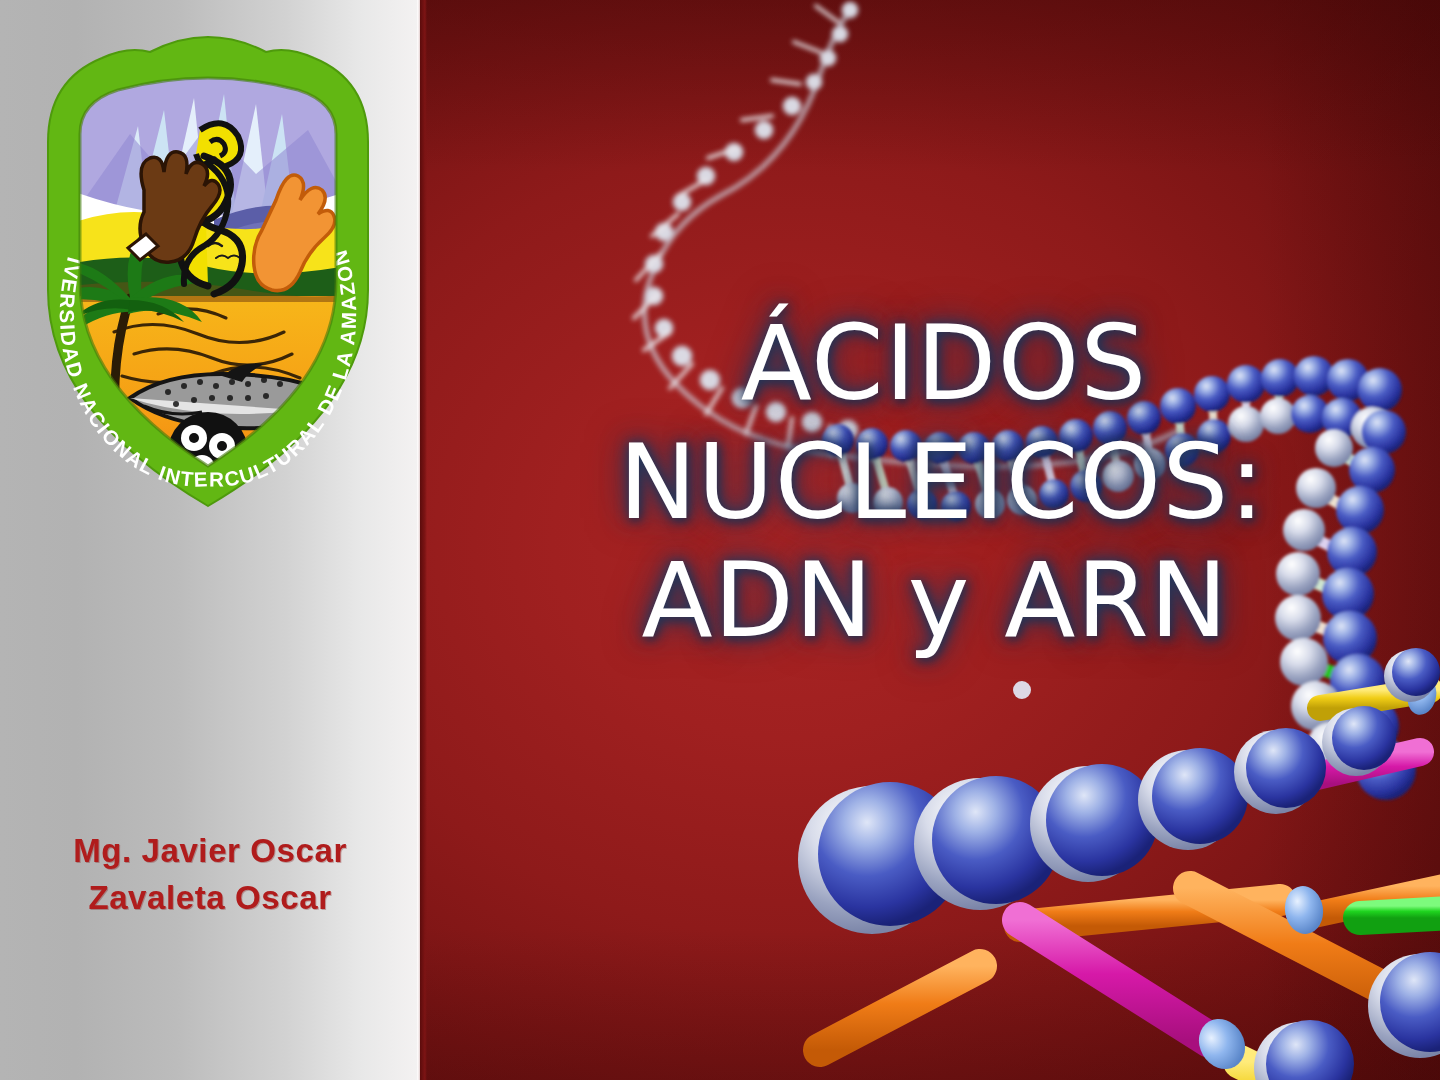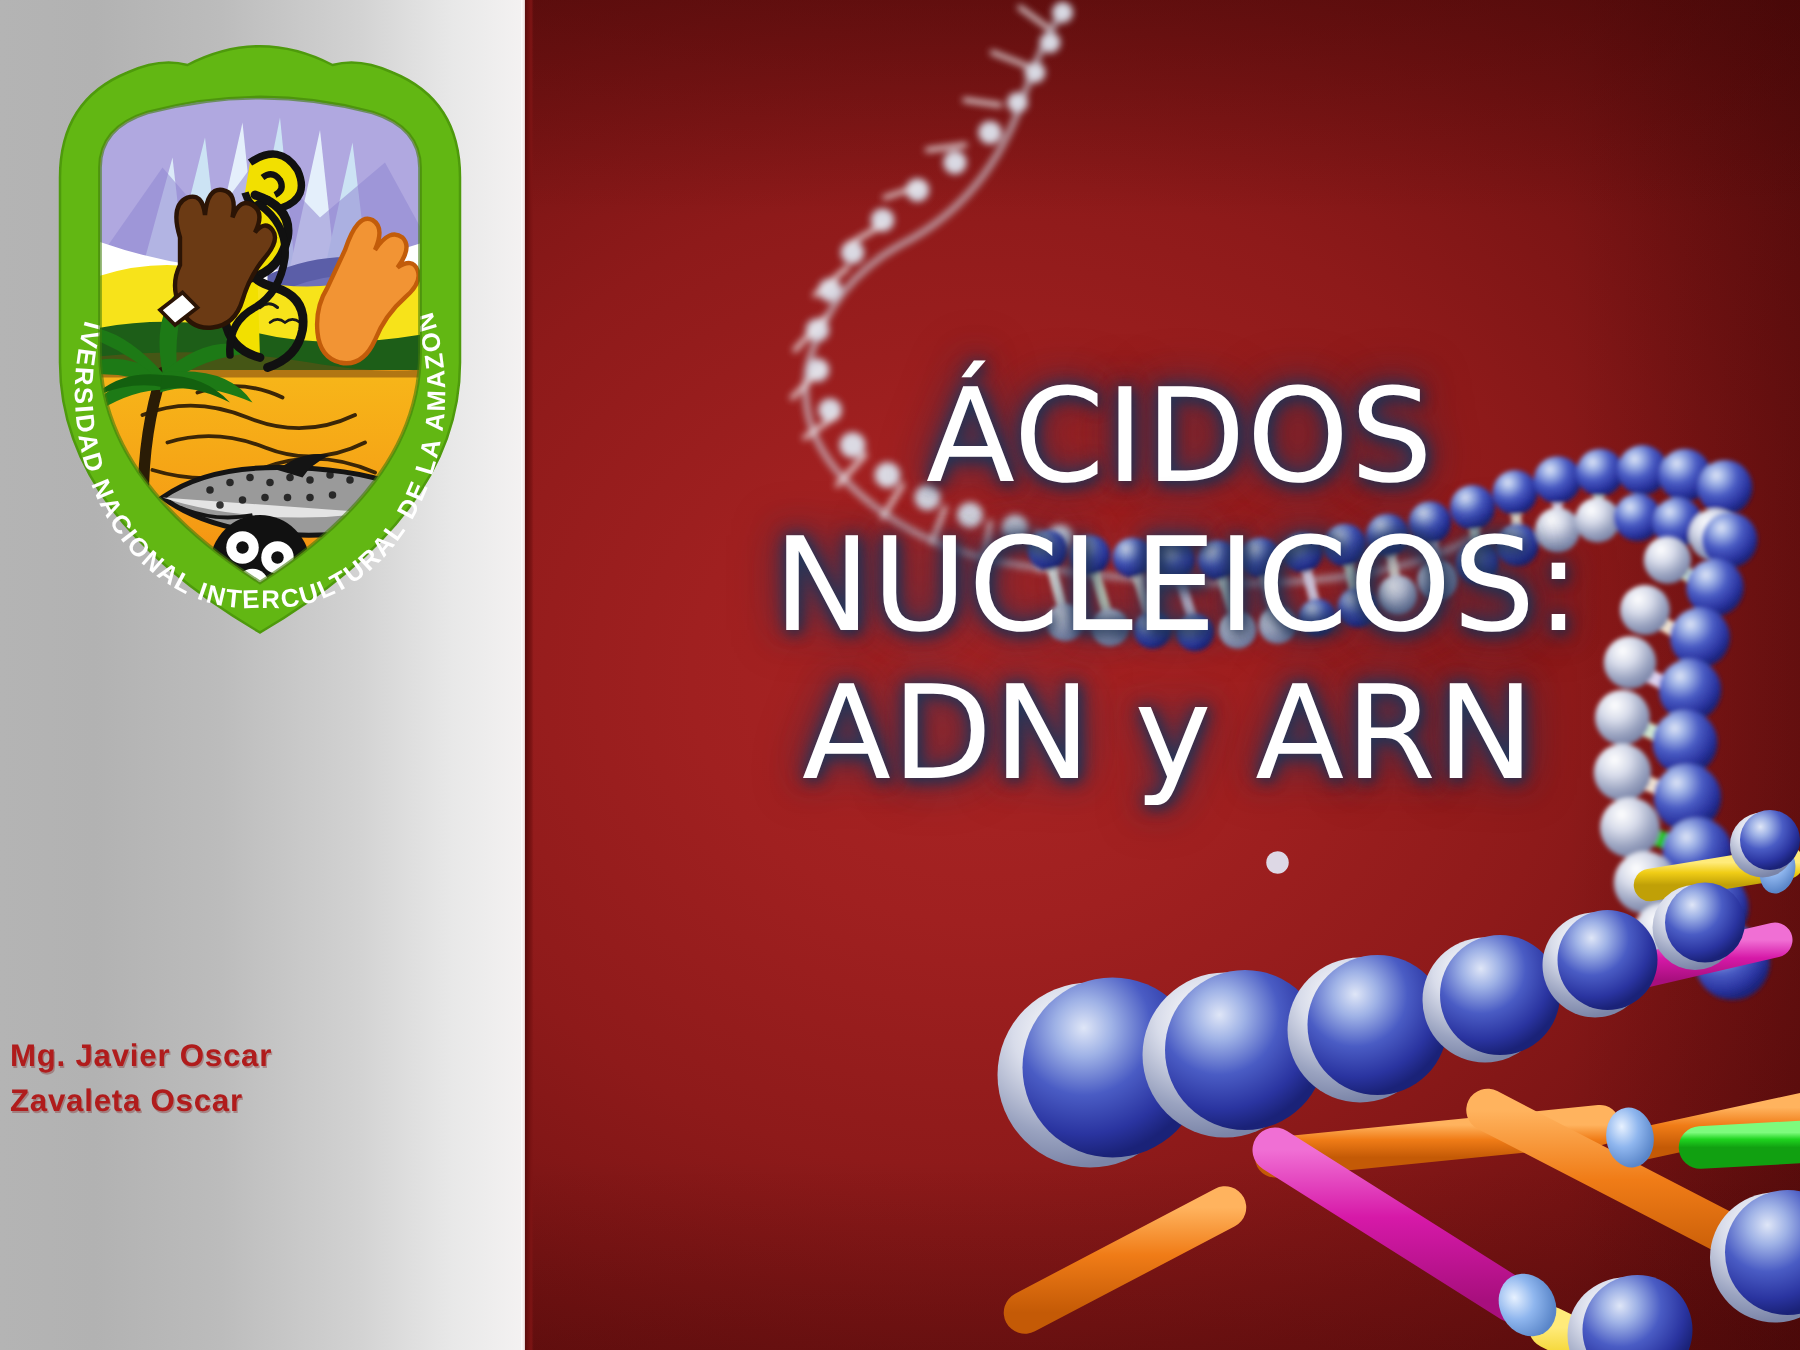--- a/index.html
+++ b/index.html
@@ -46,23 +46,23 @@
     height: 500px;
   }
   .logo-wrap svg { display:block; width:100%; height:100%; }
 
   
   .author-block {
     position: absolute;
     left: 8px;
     top: 828px;
     width: 404px;
-    text-align: left;
+    text-align: center;
     color: #b01c1c;
-    font-size: 25px;
+    font-size: 33px;
     font-weight: bold;
     line-height: 1.42;
     letter-spacing: 0.6px;
     text-shadow: 1px 1px 0 rgba(120,10,10,0.30);
   }
   .author-line { display: block; white-space: nowrap; }
 
   
   .right-panel {
     position: absolute;
@@ -113,21 +113,21 @@
     font-size: 104px;
     line-height: 1.14;
     letter-spacing: 1px;
     text-shadow:
        0 0 14px rgba(36,58,96,0.96),
        0 0 26px rgba(36,58,96,0.85),
        0 0 40px rgba(30,48,82,0.62),
        2px 3px 10px rgba(20,34,60,0.80);
   }
   .title-line { display: block; white-space: nowrap; }
-  .title-line.l1 { padding-left: 28px; }
+  .title-line.l1 { padding-left: 28px; margin-top: 14px; }
   .title-line.l2 { padding-left: 24px; }
   .title-line.l3 { padding-left: 10px; }
 </style>
 </head>
 <body>
 
 <div class="slide">
 
   <div class="left-panel">
 

